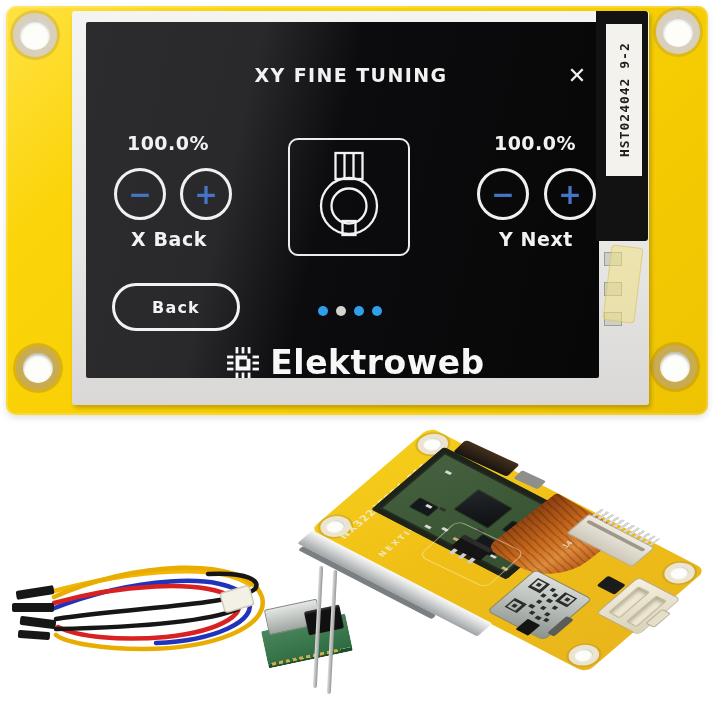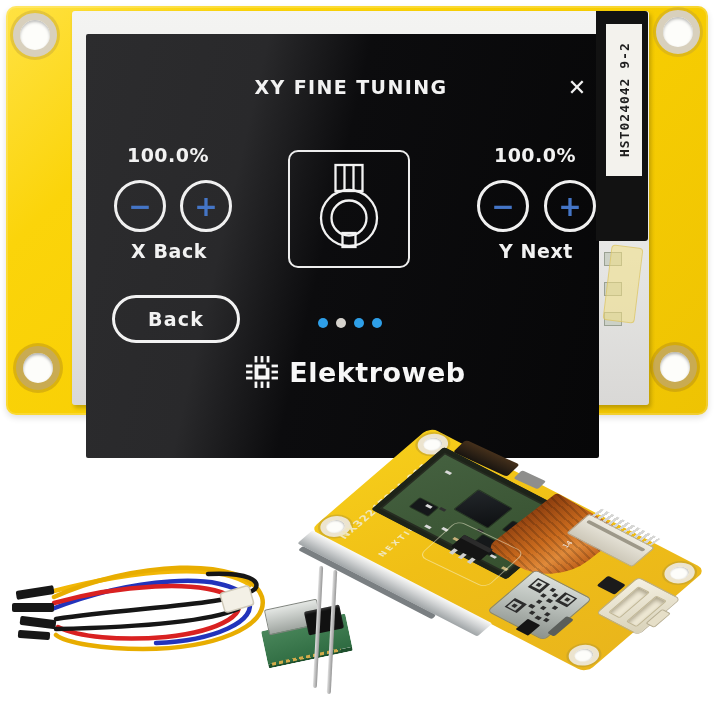--- a/index.html
+++ b/index.html
@@ -11,39 +11,39 @@
   
   .front-module{position:absolute;left:6px;top:6px;width:702px;height:409px;
     background:linear-gradient(135deg,#ffe243 0%,#fbd40a 22%,#f7cd02 60%,#eec303 100%);
     border-radius:10px;box-shadow:0 3px 6px rgba(0,0,0,.12), inset 0 0 0 2px rgba(255,255,255,.18);}
   .hole{position:absolute;border-radius:50%;background:#fdfdfa;}
   .hole.silver{border:7px solid #d8d0bd;box-shadow:0 0 0 3px rgba(180,150,60,.35), inset 0 2px 3px rgba(0,0,0,.25);}
   .hole.gold{border:7px solid #c9ab52;box-shadow:0 0 0 3px rgba(160,120,30,.35), inset 0 2px 3px rgba(0,0,0,.3);}
   .bezel{position:absolute;left:66px;top:5px;width:577px;height:394px;
     background:linear-gradient(180deg,#f4f4f2 0%,#e7e7e5 60%,#d9d8d6 100%);
     border-radius:3px;box-shadow:2px 3px 4px rgba(0,0,0,.22);}
-  .screen{position:absolute;left:80px;top:28px;width:513px;height:424px;border-radius:2px;overflow:hidden;
+  .screen{position:absolute;left:80px;top:16px;width:513px;height:356px;border-radius:2px;overflow:hidden;
     background:linear-gradient(103deg,#2c2c2e 0%,#29292b 30%,#0c0c0e 47%,#070708 100%);color:#f2f2f2;}
   .scr-title{position:absolute;left:20px;top:42px;width:490px;text-align:center;
     font-size:19px;font-weight:700;letter-spacing:1.4px;}
   .scr-close{position:absolute;left:476px;top:38px;width:30px;height:30px;display:flex;
     align-items:center;justify-content:center;font-size:22px;font-weight:700;cursor:default;}
   .scr-value{position:absolute;width:104px;text-align:center;font-size:19px;font-weight:600;letter-spacing:.5px;}
   .circle-btn{position:absolute;width:52px;height:52px;border:3px solid #f0f0f0;border-radius:50%;
     display:flex;align-items:center;justify-content:center;color:#4475c6;font-size:28px;font-weight:700;box-sizing:border-box;}
   .scr-axis-label{position:absolute;width:130px;text-align:center;font-size:19px;font-weight:700;letter-spacing:.6px;}
   .icon-box{position:absolute;left:202px;top:116px;width:122px;height:118px;border:2.5px solid #ededed;
     border-radius:10px;box-sizing:border-box;display:flex;align-items:center;justify-content:center;}
   .pill-btn{position:absolute;width:128px;height:48px;border:3px solid #f2f2f2;border-radius:26px;
     box-sizing:border-box;display:flex;align-items:center;justify-content:center;
-    font-size:19px;font-weight:700;letter-spacing:1.2px;}
+    font-size:16px;font-weight:700;letter-spacing:1.2px;}
   .dots{position:absolute;left:232px;top:284px;display:flex;gap:8px;}
   .dot{width:10px;height:10px;border-radius:50%;}
   .brand{position:absolute;left:26px;right:0;top:321px;display:flex;align-items:center;justify-content:center;gap:10px;}
-  .brand-text{font-size:27px;font-weight:700;letter-spacing:.5px;color:#f7f7f7;}
+  .brand-text{font-size:33px;font-weight:700;letter-spacing:.5px;color:#f7f7f7;}
   .driver-strip{position:absolute;left:590px;top:5px;width:52px;height:230px;background:#121212;border-radius:0 3px 3px 0;}
   .side-label{position:absolute;left:600px;top:18px;width:36px;height:152px;background:#f3f2ed;
     display:flex;align-items:center;justify-content:center;
     writing-mode:vertical-rl;transform:rotate(180deg);
     font-family:"DejaVu Sans Mono","Liberation Mono",monospace;
     font-size:13px;font-weight:700;color:#1e1e1e;letter-spacing:1px;}
   .pad{position:absolute;width:16px;height:12px;background:#ccd1c7;border:1px solid #9aa193;}
   .kapton{position:absolute;left:601px;top:240px;width:30px;height:74px;background:rgba(243,224,132,.55);
     border:1px solid rgba(215,190,90,.6);border-radius:4px;transform:rotate(7deg);}
   

